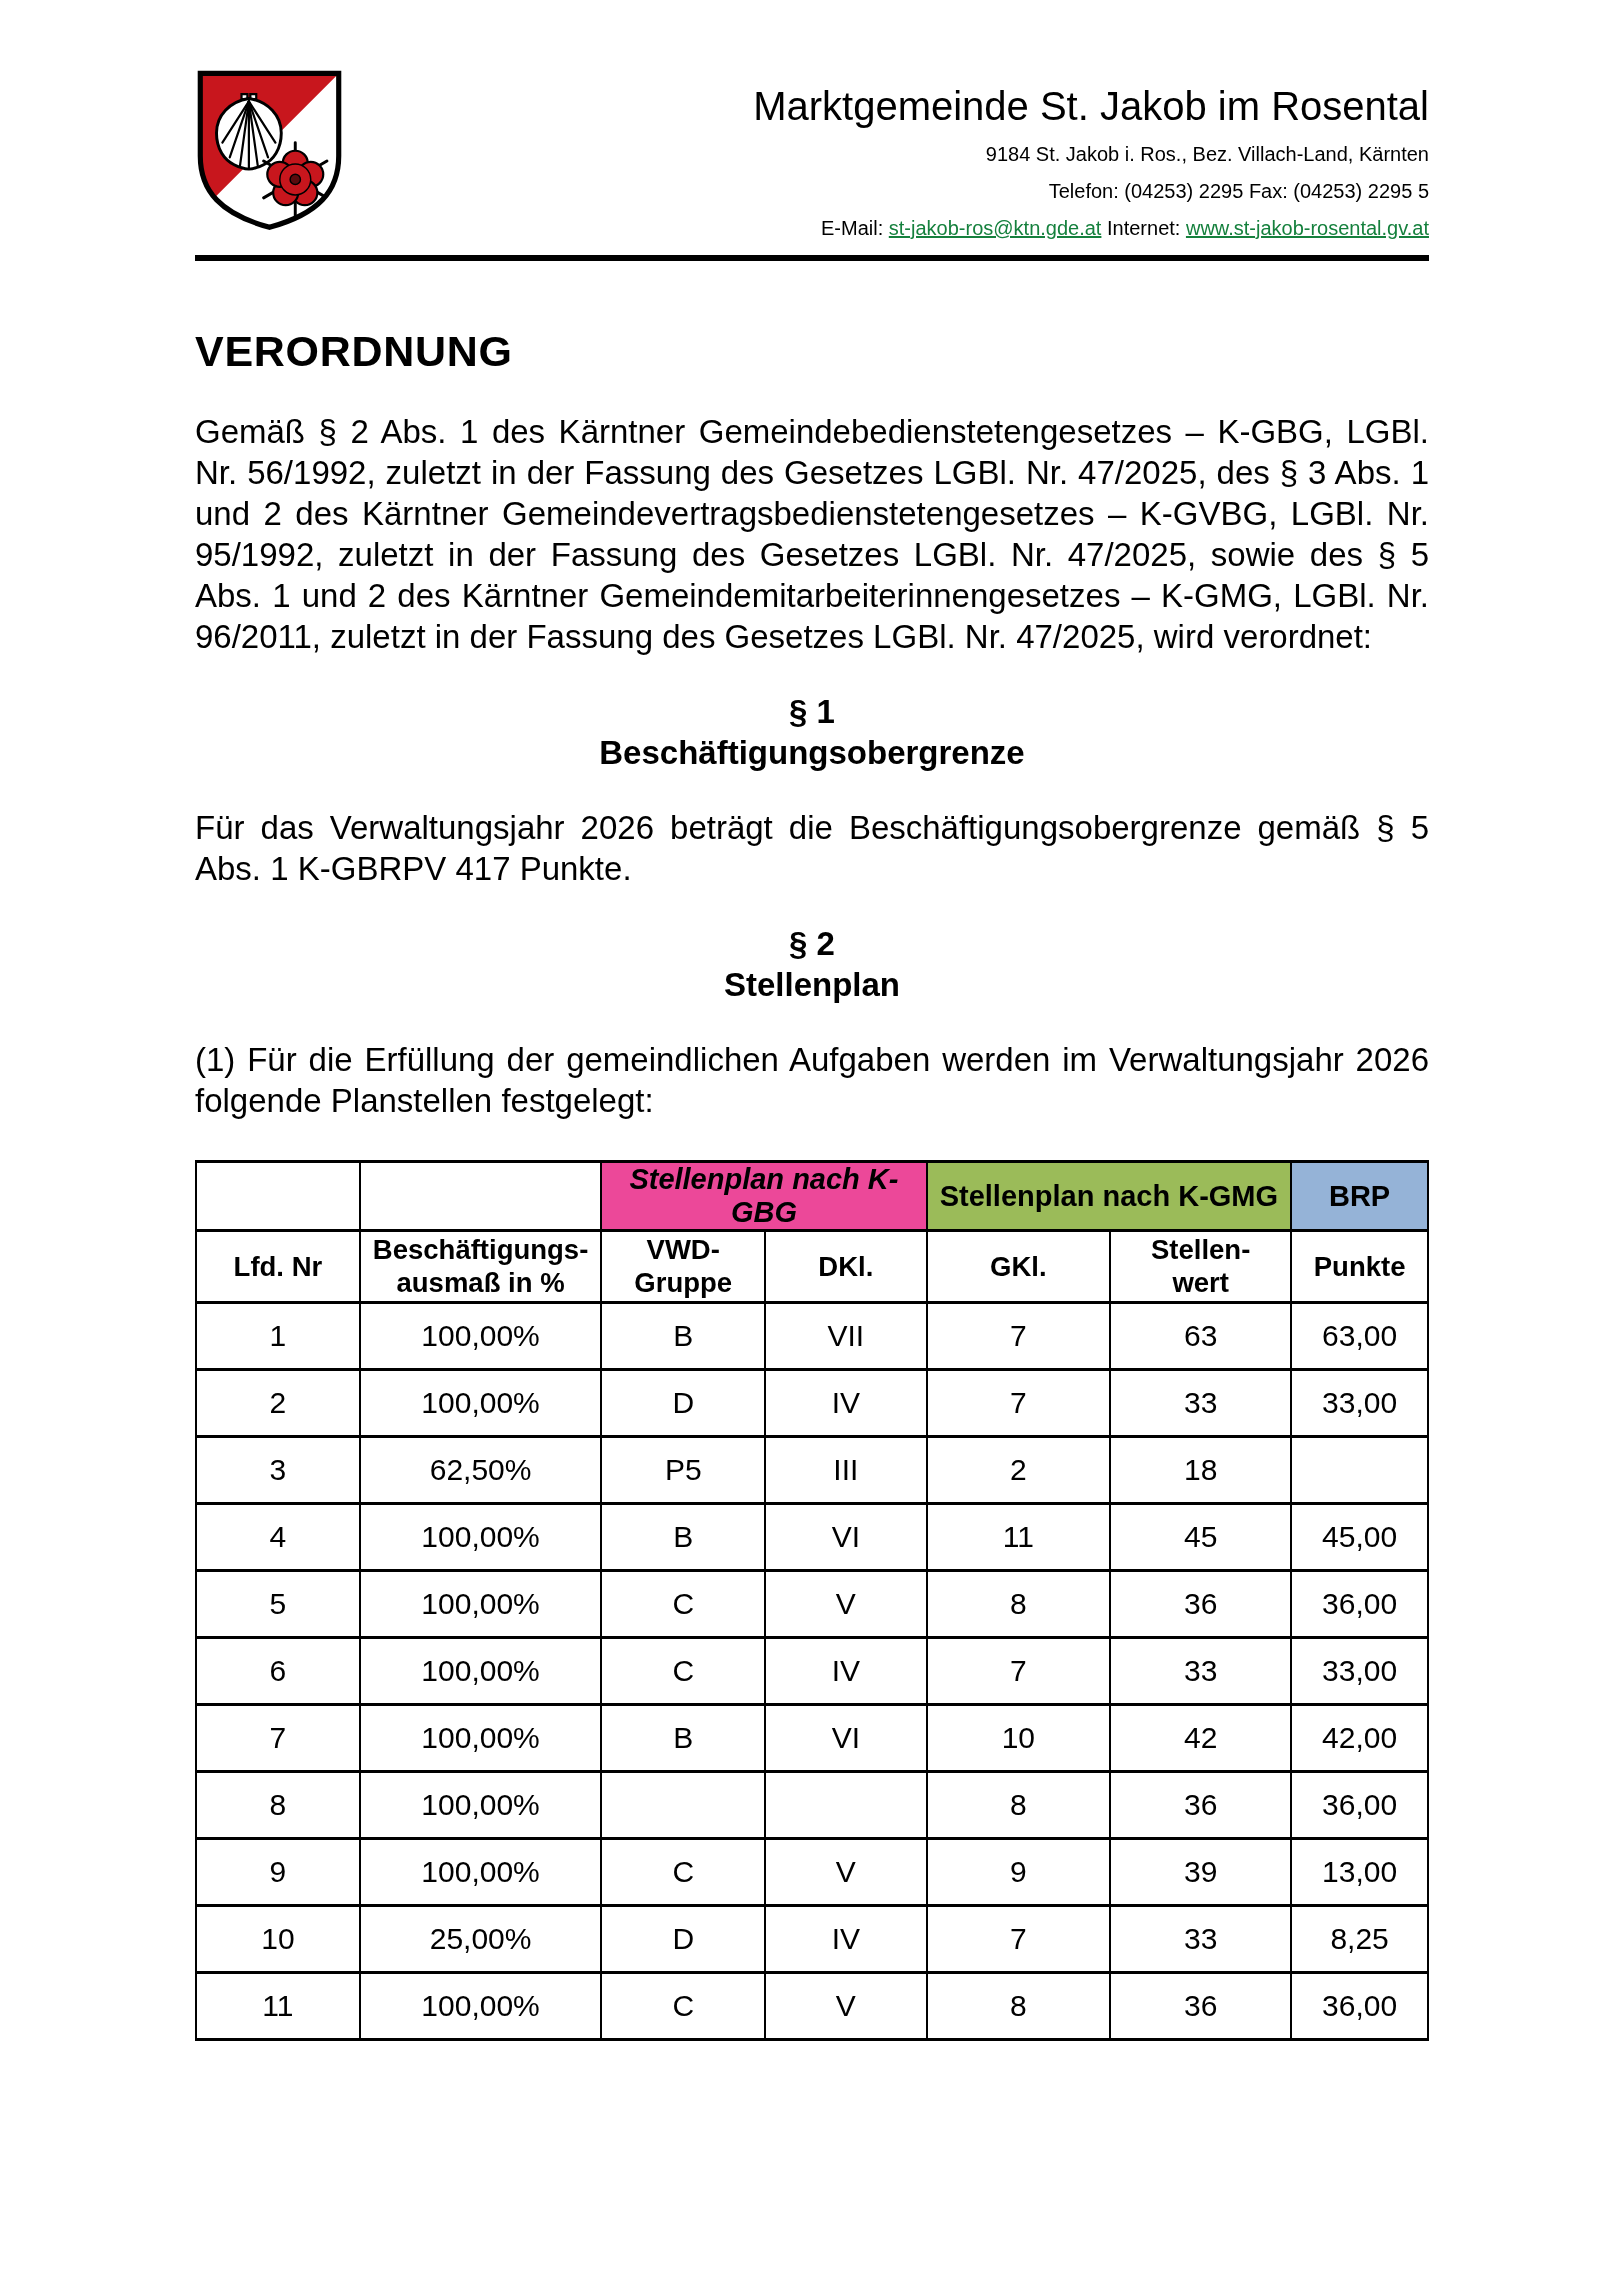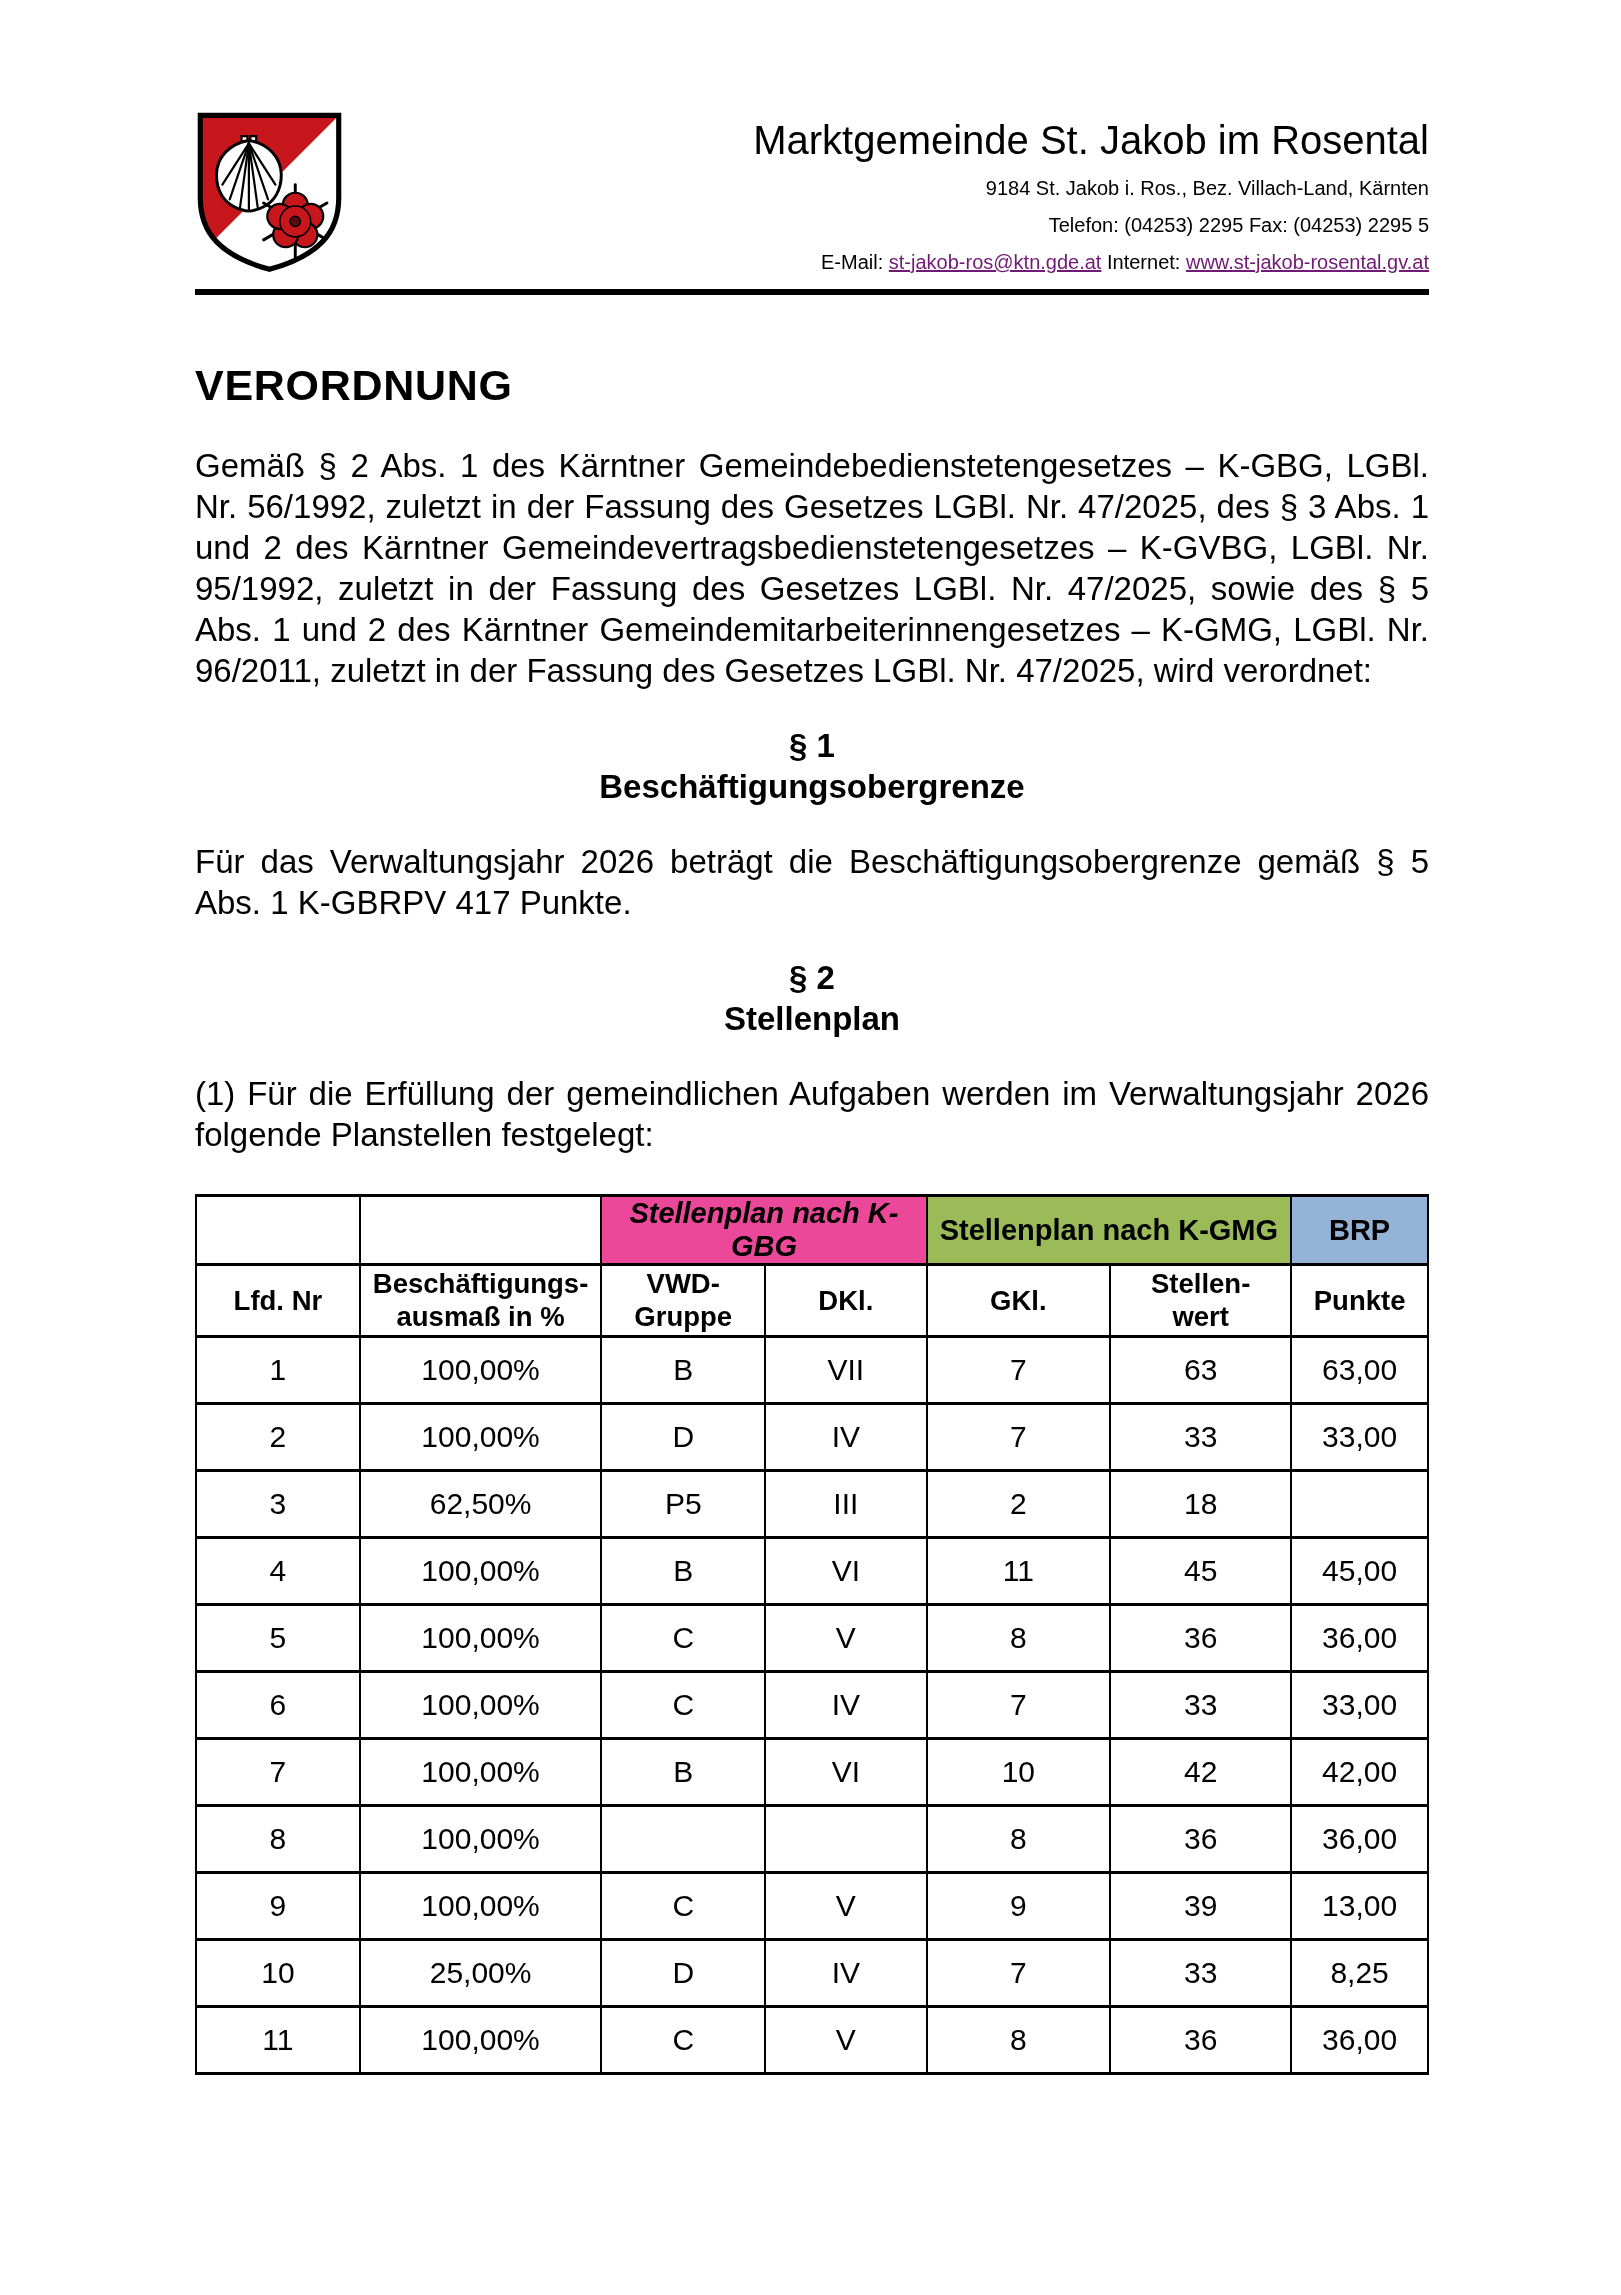--- a/index.html
+++ b/index.html
@@ -17,22 +17,22 @@
   }
   .page {
     box-sizing: border-box;
     width: 1622px;
     height: 2295px;
     padding: 0 193px 0 195px;
   }
   
   .doc-header {
     display: flex;
-    align-items: center;
-    padding-top: 103px;
+    align-items: flex-start;
+    padding-top: 69px;
   }
   .crest {
     width: 149px;
     flex: 0 0 149px;
   }
   .crest svg { display: block; width: 149px; height: 162px; }
   .header-text {
     flex: 1 1 auto;
     text-align: right;
     padding-top: 14.4px;
@@ -42,21 +42,21 @@
     line-height: 1.15;
     margin-bottom: 6.5px;
     white-space: nowrap;
   }
   .hline {
     font-size: 20px;
     line-height: 37px;
     white-space: nowrap;
   }
   .link {
-    color: #701a75;
+    color: #15803d;
     text-decoration: underline;
     cursor: pointer;
   }
   .rule {
     margin-top: 7.9px;
     height: 5.9px;
     background: #000000;
   }
   
   h1.doc-title {

